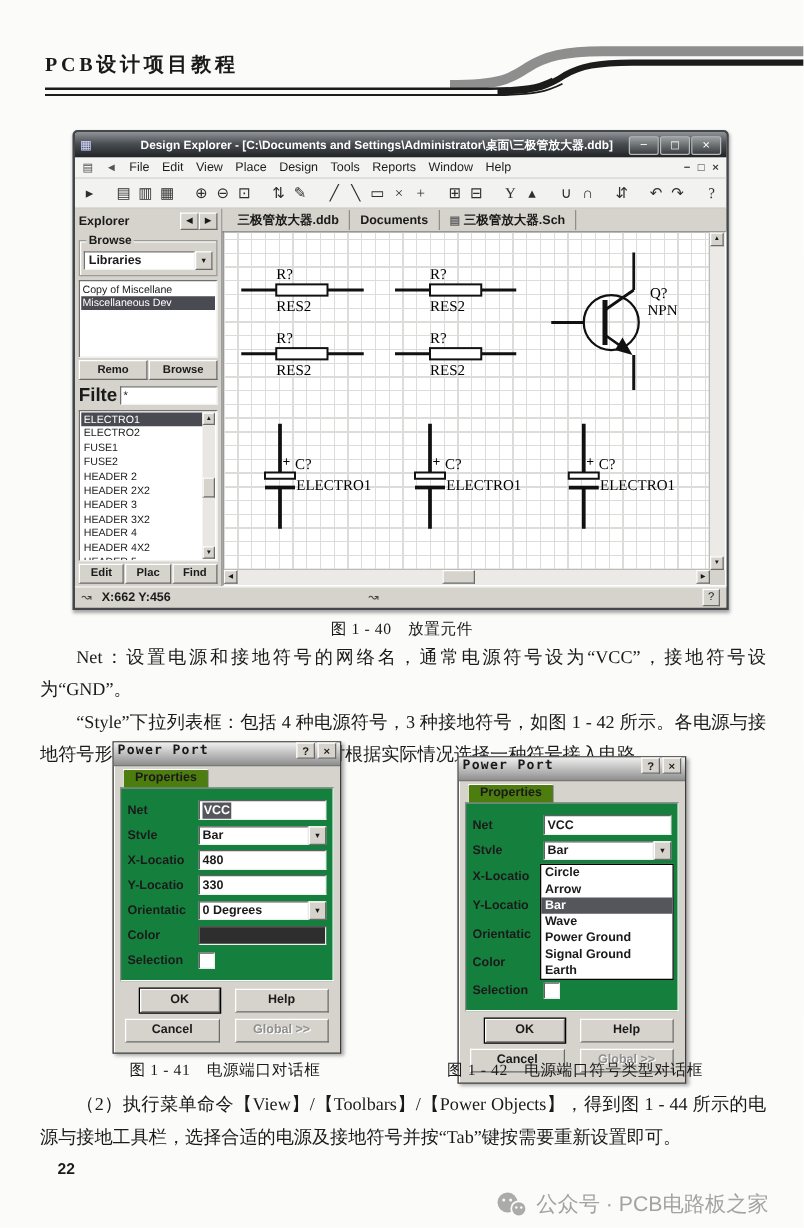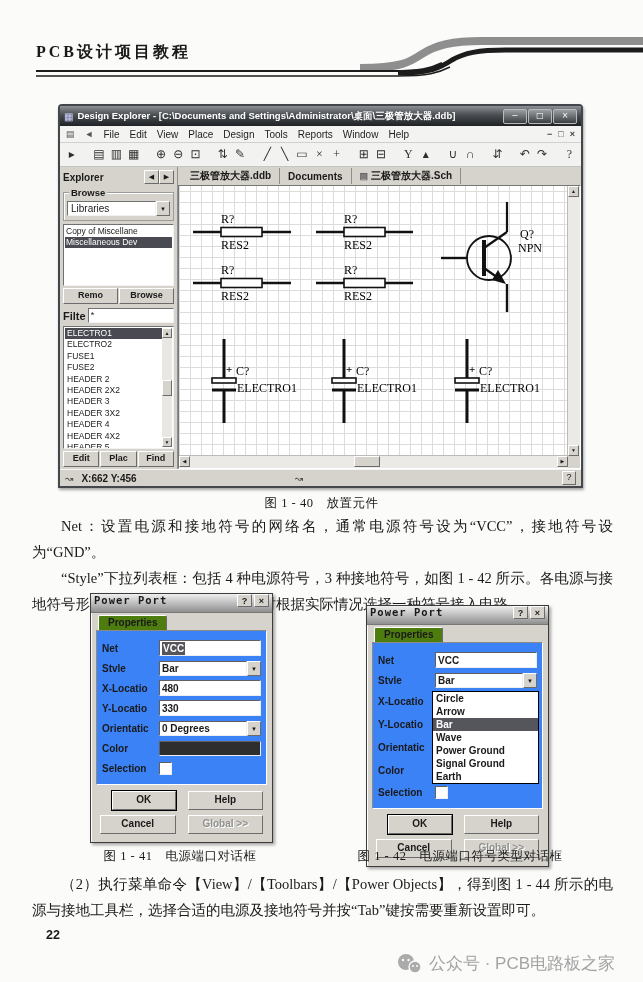--- a/index.html
+++ b/index.html
@@ -10,50 +10,50 @@
   #swoosh{position:absolute;left:0;top:26px;}
 
   
   .raised{background:#d6d3cc;border:1px solid;border-color:#fff #6b6b6b #6b6b6b #fff;}
   .sunken{background:#fff;border:1px solid;border-color:#707070 #f2f2f2 #f2f2f2 #707070;}
 
   
   #win{position:absolute;left:58px;top:104px;width:521px;height:380px;border:2px solid #43474b;border-radius:4px 4px 0 0;background:#d6d3cc;display:flex;flex-direction:column;box-shadow:1px 2px 3px rgba(0,0,0,.35);}
   #titlebar{height:20px;background:linear-gradient(#8d9196 0%,#4a4e52 45%,#1f2225 100%);display:flex;align-items:center;padding:0 4px;gap:4px;border-radius:2px 2px 0 0;}
   #titlebar .app-ic{color:#cfd4ff;font-size:10px;}
-  #title-text{color:#fff;font-family:"Liberation Sans",sans-serif;font-size:9.5px;font-weight:bold;white-space:nowrap;overflow:hidden;text-overflow:ellipsis;flex:1;}
+  #title-text{color:#fff;font-family:"Liberation Sans",sans-serif;font-size:9.5px;font-weight:bold;white-space:nowrap;overflow:hidden;text-overflow:ellipsis;flex:1;margin-left:35px;}
   #win-btns{display:flex;gap:1px;}
   .wbtn{width:22px;height:13px;background:linear-gradient(#9b9ea1,#3b3e41);border:1px solid #b8babc;border-radius:2px;color:#fff;font-size:8px;line-height:12px;text-align:center;font-family:"DejaVu Sans",sans-serif;}
   #menubar{height:16px;background:#f3f3f1;display:flex;align-items:center;gap:10px;padding:0 6px;font-family:"Liberation Sans",sans-serif;font-size:10px;border-bottom:1px solid #d0d0d0;}
   #menubar .mi{color:#1d1d1d;}
   #menubar .m-ic{font-size:9px;color:#555;}
   #mdi-ctrl{margin-left:auto;display:flex;gap:6px;color:#3c3c3c;font-size:9px;font-weight:bold;}
   #toolbar{height:23px;background:#f2f2f0;display:flex;align-items:center;padding:0 6px;gap:6px;border-bottom:1px solid #c4c4c2;font-size:12px;color:#2e2e2e;}
   #toolbar .ti{width:14px;text-align:center;}
   #toolbar .g{margin-left:10px;}
 
   #winbody{flex:1;display:flex;min-height:0;}
 
   
   #panel{width:118px;background:#d6d3cc;border-right:1px solid #8f8f8d;display:flex;flex-direction:column;padding:2px 3px;box-sizing:border-box;font-family:"Liberation Sans",sans-serif;}
   #panel-head{display:flex;align-items:center;height:16px;}
   #panel-head .cap{font-size:10px;font-weight:bold;flex:1;}
   .spin{width:13px;height:12px;font-size:7px;line-height:11px;text-align:center;}
   #browse-group{position:relative;border:1px solid #9b9b99;box-shadow:inset 1px 1px 0 #fff;margin-top:7px;padding:8px 3px 4px;}
   #browse-label{position:absolute;top:-6px;left:5px;background:#d6d3cc;font-size:9.5px;font-weight:bold;padding:0 2px;}
   .combo{display:flex;align-items:center;height:15px;}
-  .combo .val{flex:1;background:#fff;border:1px solid;border-color:#707070 #f2f2f2 #f2f2f2 #707070;font-size:10px;font-weight:normal;padding:0 3px;line-height:13px;}
+  .combo .val{flex:1;background:#fff;border:1px solid;border-color:#707070 #f2f2f2 #f2f2f2 #707070;font-size:10px;font-weight:bold;padding:0 3px;line-height:13px;}
   .combo .cb-arrow{width:14px;height:15px;font-size:6px;line-height:14px;text-align:center;box-sizing:border-box;}
   #lib-list{height:58px;margin-top:3px;font-size:8.5px;line-height:11px;padding:1px;overflow:hidden;}
   #lib-list .row{padding:0 1px;white-space:nowrap;}
   #lib-list .row.sel{background:#4a4a52;color:#fff;}
   .btn-row{display:flex;gap:1px;margin-top:2px;}
   .pbtn{flex:1;height:14px;font-size:9px;font-weight:bold;text-align:center;line-height:13px;white-space:nowrap;overflow:hidden;}
   #filter-row{display:flex;align-items:center;gap:2px;margin-top:4px;}
-  #filter-row .lbl{font-size:11px;font-weight:bold;}
+  #filter-row .lbl{font-size:15px;font-weight:bold;}
   #filter-input{flex:1;height:13px;font-size:9px;padding:0 2px;line-height:12px;}
   #comp-wrap{flex:1;margin-top:3px;position:relative;overflow:hidden;}
   #comp-list{position:absolute;inset:1px 11px 1px 1px;font-size:8.5px;line-height:11.4px;}
   #comp-list .row{padding:0 2px;white-space:nowrap;}
   #comp-list .row.sel{background:#4a4a52;color:#fff;}
   .vscroll{position:absolute;top:1px;bottom:1px;right:1px;width:10px;background:#e9e7e3;}
   .vscroll .arr{position:absolute;left:0;width:10px;height:10px;font-size:5px;text-align:center;line-height:9px;box-sizing:border-box;}
   .vscroll .thumb{position:absolute;left:0;width:10px;height:16px;box-sizing:border-box;}
   #panel-bottom{margin-top:2px;}
 
@@ -83,21 +83,21 @@
   .para{position:absolute;left:32px;width:581px;font-size:14.5px;line-height:26px;text-align:justify;}
   .para p{margin:0;text-indent:2em;}
 
   
   .dlg{position:absolute;width:181px;background:#d6d3cc;border:1px solid #3c3c3c;box-shadow:inset 1px 1px 0 #fff,2px 2px 3px rgba(0,0,0,.35);font-family:"Liberation Sans",sans-serif;}
   .dlg-title{height:18px;background:linear-gradient(#efefef,#8f8f8f);display:flex;padding:0 3px;border-bottom:1px solid #777;}
   .dlg-title .tt{font-family:"DejaVu Sans Mono",monospace;font-size:10.5px;font-weight:bold;letter-spacing:1px;flex:1;}
   .tbtn{width:15px;height:13px;font-size:9px;font-weight:bold;line-height:12px;text-align:center;margin-left:2px;box-sizing:border-box;}
   .dlg-tabs{height:17px;display:flex;align-items:flex-end;padding-left:7px;}
   .dlg-tabs .dtab{background:#4d7c0f;border:1px solid;border-color:#fff #6b6b6b #d6d3cc #fff;border-radius:2px 2px 0 0;font-size:10px;font-weight:bold;padding:1px 9px 2px;position:relative;top:1px;}
-  .dlg-body{margin:0 5px;border:1px solid;border-color:#8a8a8a #fff #fff #8a8a8a;padding:7px 5px 6px;position:relative;background:#3b82f6;}
+  .dlg-body{margin:0 5px;border:1px solid;border-color:#8a8a8a #fff #fff #8a8a8a;padding:7px 5px 6px;position:relative;background:#15803d;}
   .frow{display:flex;align-items:center;height:20px;}
   .frow .lbl{width:57px;font-size:10px;font-weight:bold;flex-shrink:0;}
   .field{flex:1;height:14px;background:#fff;border:1px solid;border-color:#606060 #eee #eee #606060;font-size:10px;font-weight:bold;padding:0 2px;line-height:13px;display:flex;align-items:center;}
   .field .hl{background:#55555c;color:#fff;padding:0 1px;}
   .fcombo{flex:1;display:flex;height:15px;}
   .fcombo .val{flex:1;background:#fff;border:1px solid;border-color:#606060 #eee #eee #606060;font-size:10px;font-weight:bold;padding:0 2px;line-height:13px;}
   .fcombo .cb-arrow{width:14px;height:15px;font-size:6px;line-height:14px;text-align:center;box-sizing:border-box;}
   .swatch{flex:1;height:13px;background:#2e2e2e;border:1px solid;border-color:#606060 #eee #eee #606060;}
   .chk{width:11px;height:11px;background:#fff;border:1px solid;border-color:#606060 #eee #eee #606060;}
   .dlg-btns{display:grid;grid-template-columns:1fr 1fr;gap:5px 12px;margin:6px 9px 8px;}

